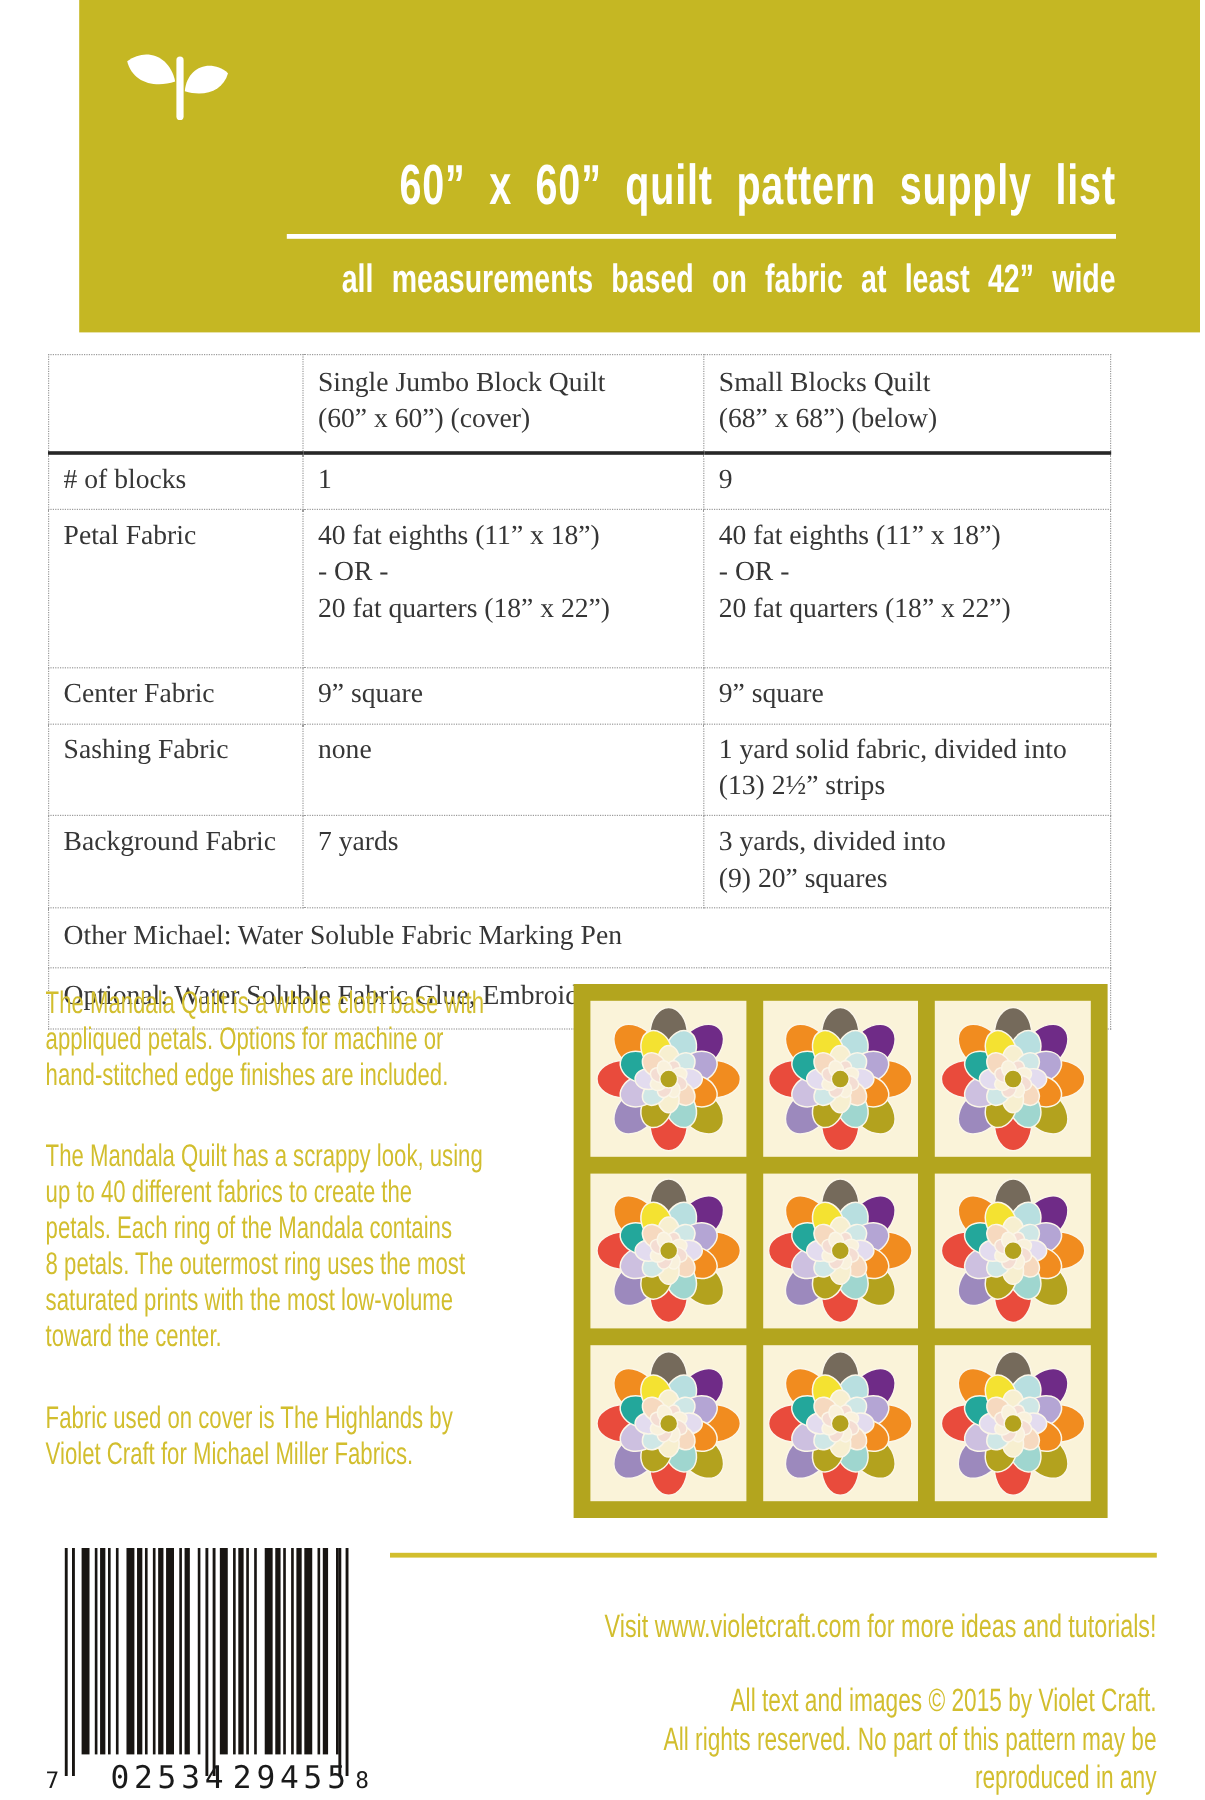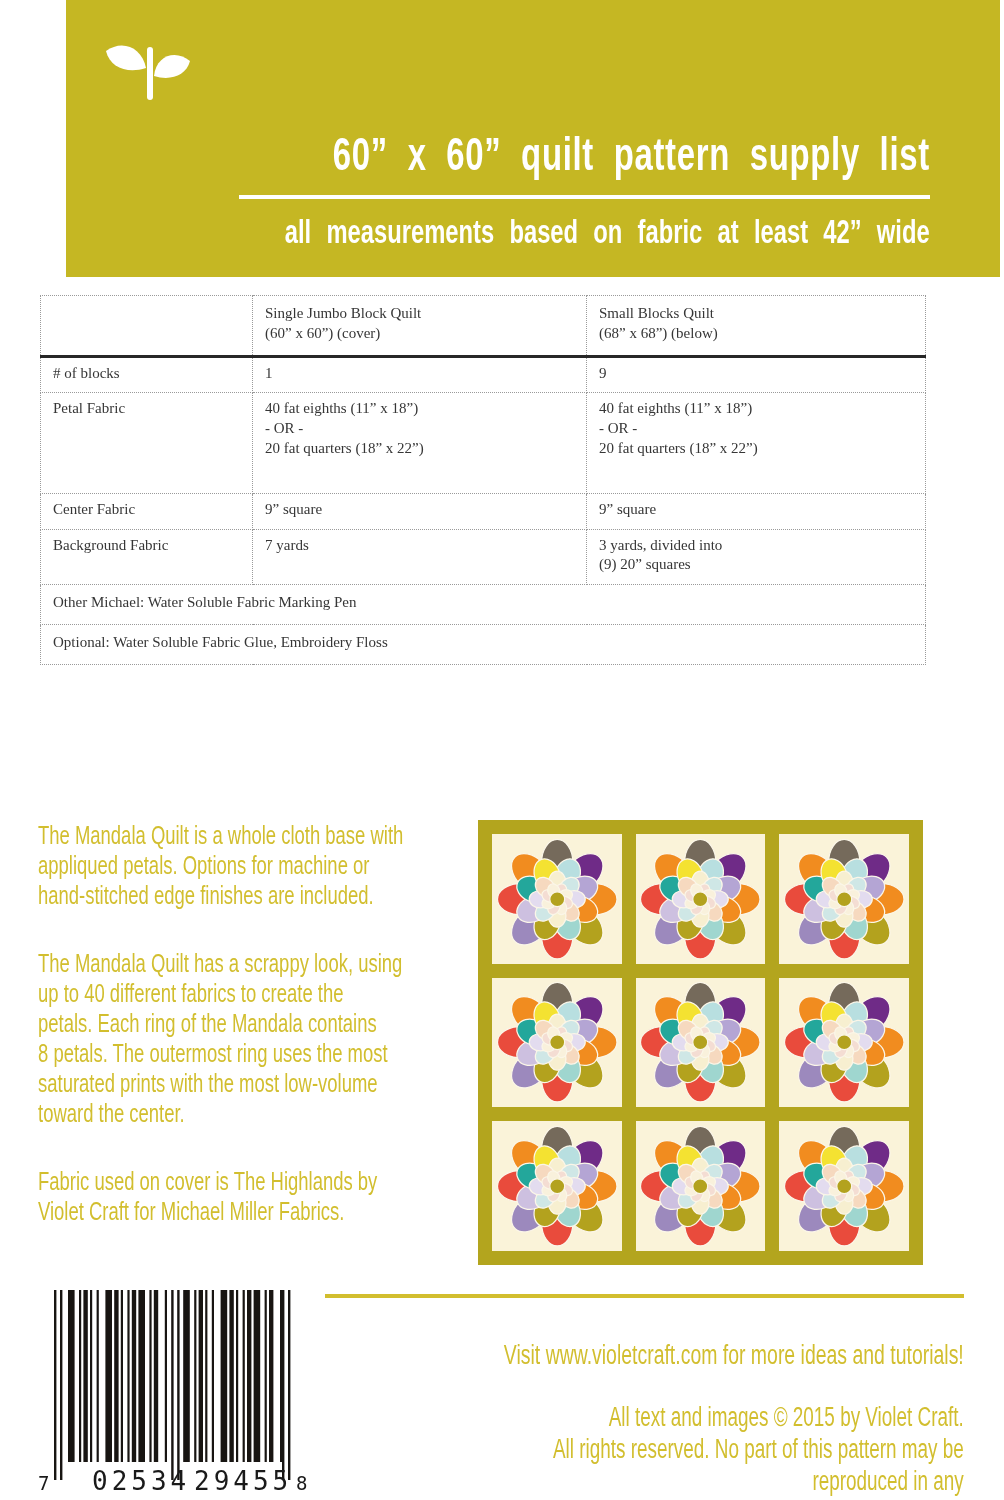--- a/index.html
+++ b/index.html
@@ -12,21 +12,21 @@
   .title{position:absolute;right:70px;top:128px;margin:0;color:#fff;white-space:nowrap;
          font-family:"Liberation Sans", sans-serif;font-size:47px;line-height:52px;
          word-spacing:14px;letter-spacing:1px;transform:scaleX(0.70);transform-origin:100% 50%;}
   .title-rule{position:absolute;left:173px;right:70px;top:195px;height:4px;background:#fff;}
   .subtitle{position:absolute;right:70px;top:212px;margin:0;color:#fff;white-space:nowrap;
             font-family:"Liberation Sans", sans-serif;font-size:33px;line-height:40px;
             word-spacing:12px;transform:scaleX(0.72);transform-origin:100% 50%;}
 
   
   .supply{position:absolute;left:40px;top:295px;width:885px;border-collapse:collapse;
-          table-layout:fixed;color:var(--tabletext,#363636);font-size:15px;line-height:1.32;}
+          table-layout:fixed;color:var(--tabletext,#363636);font-size:23px;line-height:1.32;}
   .supply col.c1{width:212px}.supply col.c2{width:334px}.supply col.c3{width:339px}
   .supply th,.supply td{border:1px dotted var(--tborder,#9a9a9a);padding:6px 12px 9px;
           vertical-align:top;text-align:left;font-weight:normal;white-space:pre-line;}
   .supply thead th{border-bottom:3px solid var(--hline,#272727);padding-top:8px;padding-bottom:11px;}
   .supply tr.tall td{padding-bottom:34px;}
   .supply td.full{padding-top:8px;padding-bottom:11px;}
 
   
   .about{position:absolute;left:38px;top:820px;width:891px;display:flex;justify-content:flex-start;}
   .about-col{width:440px;}
@@ -95,20 +95,26 @@
 - OR -
 20 fat quarters (18” x 22”)</td>
         <td>40 fat eighths (11” x 18”)
 - OR -
 20 fat quarters (18” x 22”)</td>
       </tr>
       <tr>
         <td>Center Fabric</td>
         <td>9” square</td>
         <td>9” square</td>
+      </tr>
+      <tr>
+        <td>Sashing Fabric</td>
+        <td>none</td>
+        <td>1 yard solid fabric, divided into
+(13) 2½” strips</td>
       </tr>
       <tr>
         <td>Background Fabric</td>
         <td>7 yards</td>
         <td>3 yards, divided into
 (9) 20” squares</td>
       </tr>
       <tr>
         <td class="full" colspan="3">Other Michael: Water Soluble Fabric Marking Pen</td>
       </tr>

